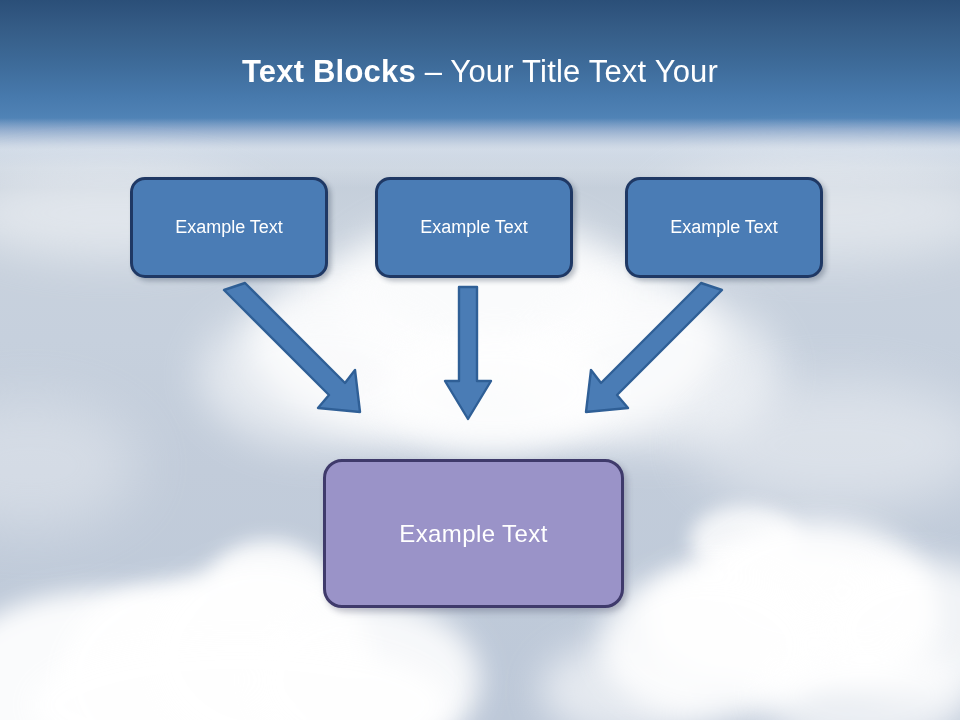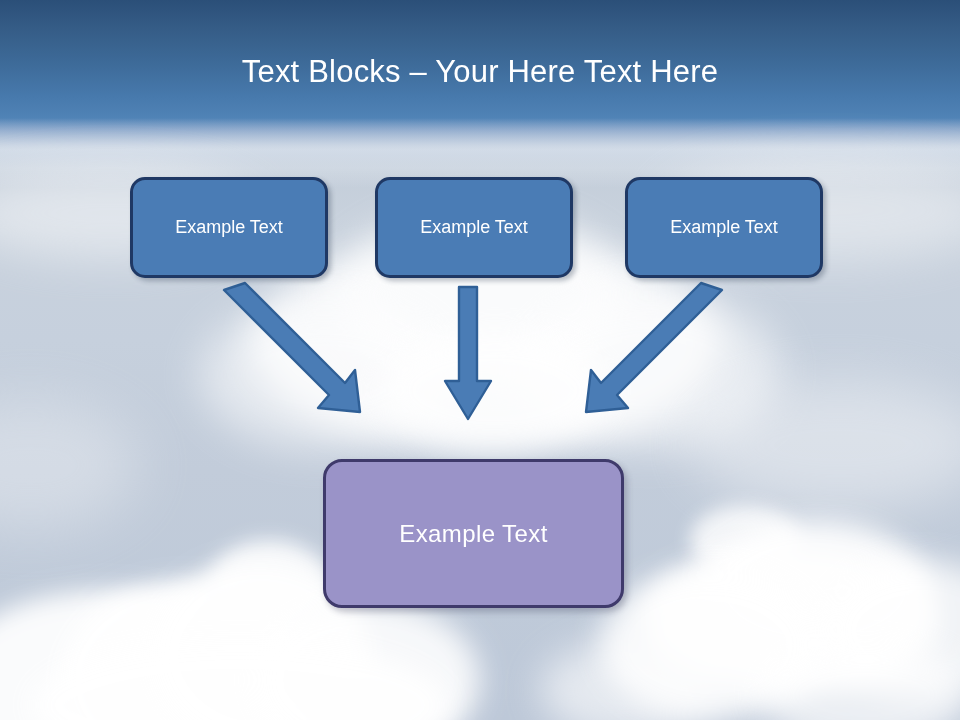--- a/index.html
+++ b/index.html
@@ -78,21 +78,21 @@
   
   #title{
     position:absolute;left:0;top:52px;width:960px;
     text-align:center;
     color:#ffffff;
     font-size:31px;
     line-height:40px;
     letter-spacing:.2px;
     white-space:nowrap;
   }
-  #title .t-bold{font-weight:normal;}
+  #title .t-bold{font-weight:bold;}
   #title .t-reg{font-weight:normal;}
 
   
   .node{
     position:absolute;
     display:flex;align-items:center;justify-content:center;
     box-sizing:border-box;
     border-radius:15px;
     color:#ffffff;
     text-align:right;
@@ -154,21 +154,21 @@
 
   <div class="cloud c-br-7"></div>
   <div class="cloud c-br-5"></div>
   <div class="cloud c-br-1"></div>
   <div class="cloud c-br-2"></div>
   <div class="cloud c-br-3"></div>
   <div class="cloud c-br-4"></div>
   <div class="cloud c-br-6"></div>
 
   <div id="title">
-    <span class="t-bold">Text Blocks</span><span class="t-reg"> – Your Here Text Here</span>
+    <span class="t-bold">Text Blocks</span><span class="t-reg"> – Your Title Text Your</span>
   </div>
 
   <svg class="arrow-svg" id="arrow-left" width="148" height="140" viewBox="0 0 148 140">
     <polygon points="6,8 27,1 127,101 137,88 142,130 100,126 111,113 11,13" fill="#4a7cb5" stroke="#2f5f96" stroke-width="2.4" stroke-linejoin="round"></polygon>
   </svg>
 
   <svg class="arrow-svg" id="arrow-mid" width="50" height="137" viewBox="0 0 50 137">
     <polygon points="16,2 34,2 34,96 48,96 25,134 2,96 16,96" fill="#4a7cb5" stroke="#2f5f96" stroke-width="2.4" stroke-linejoin="round"></polygon>
   </svg>
 

